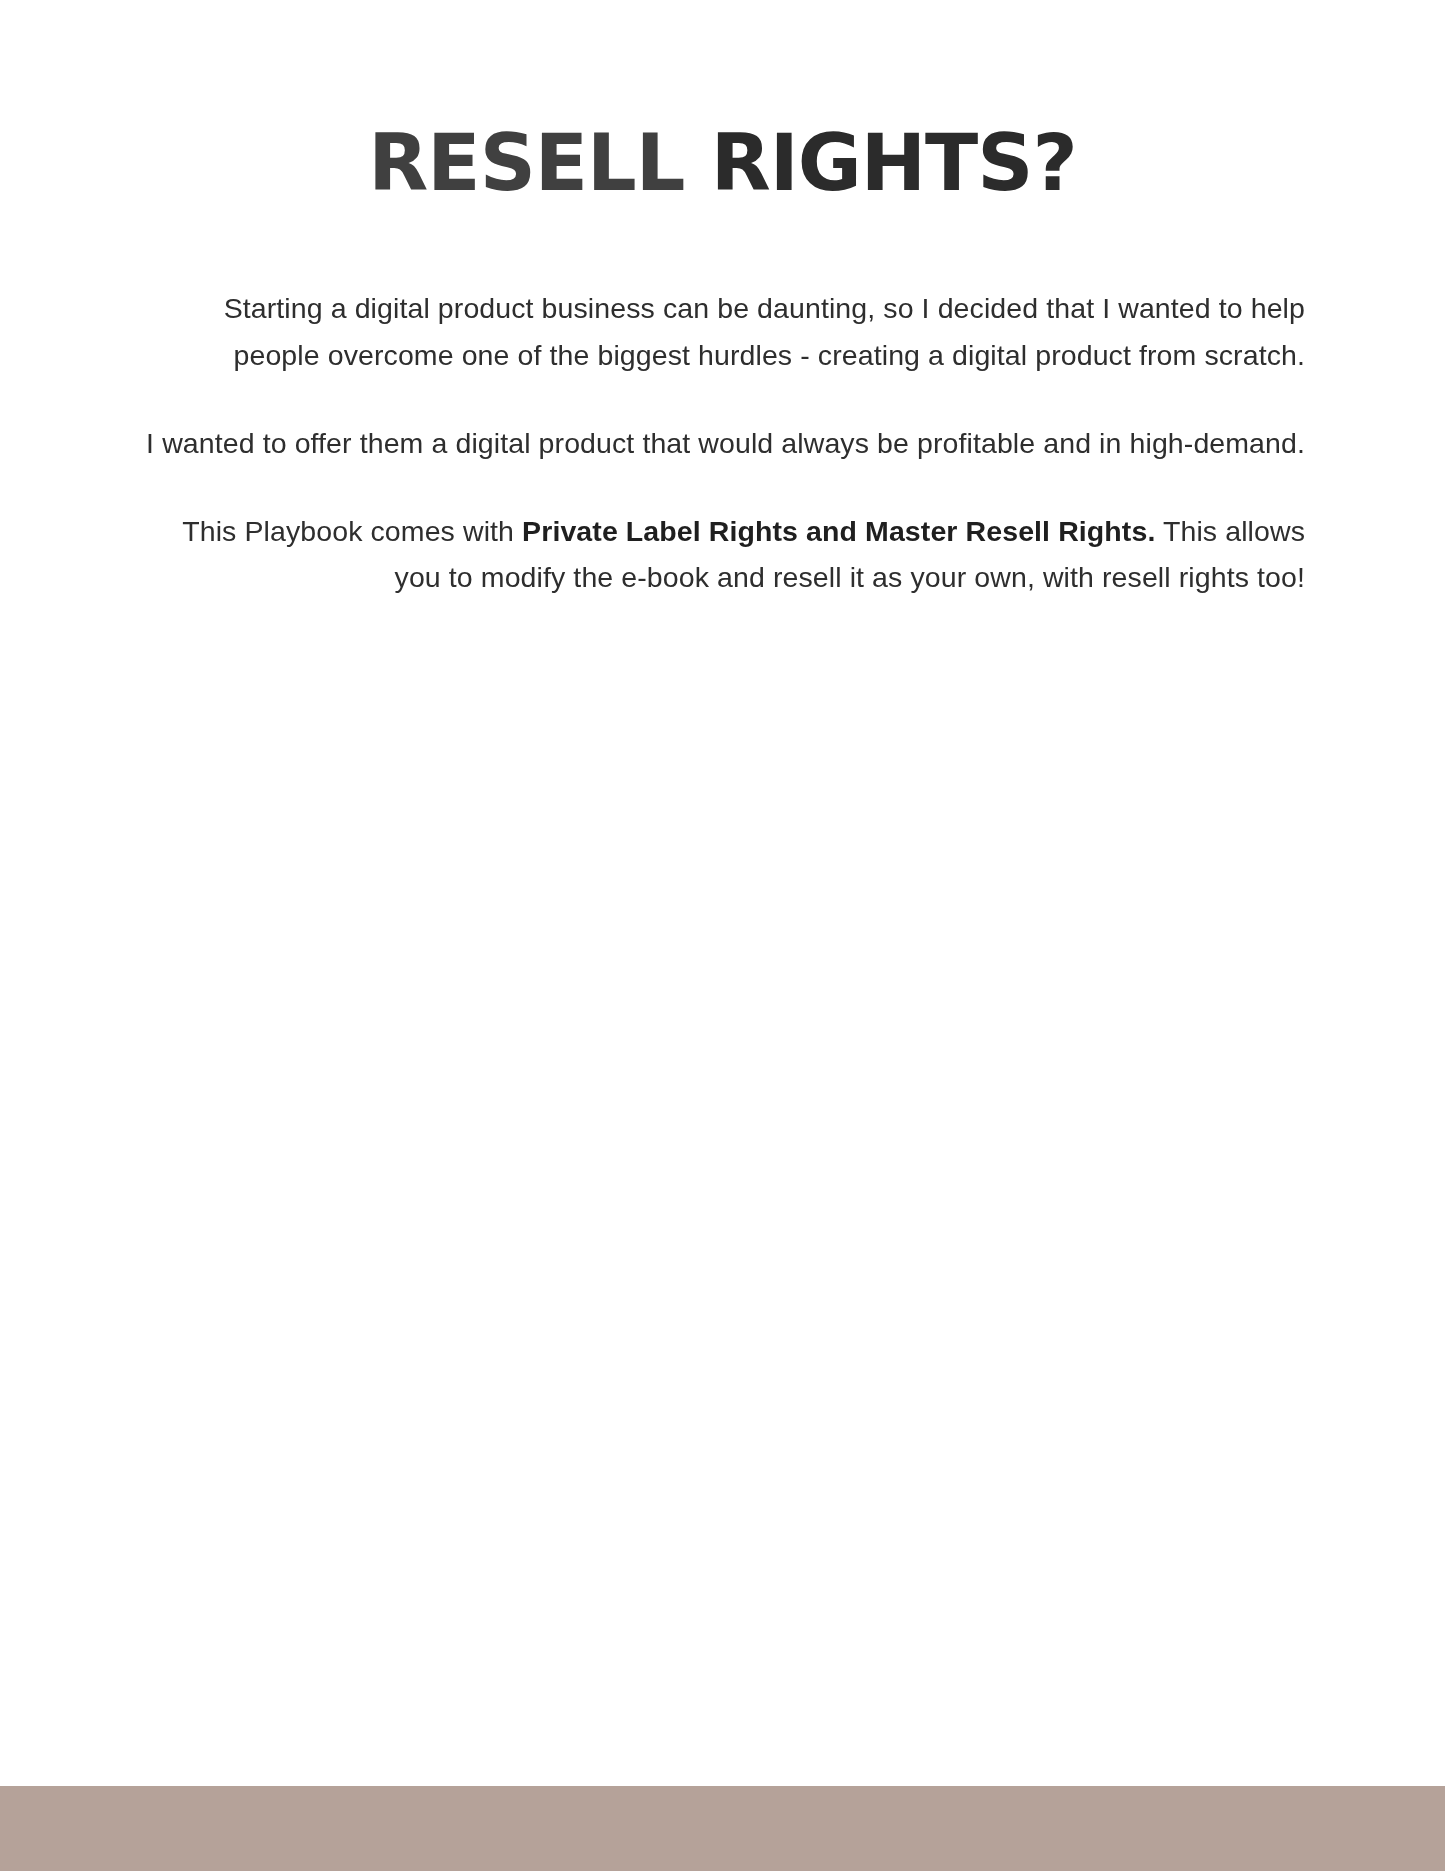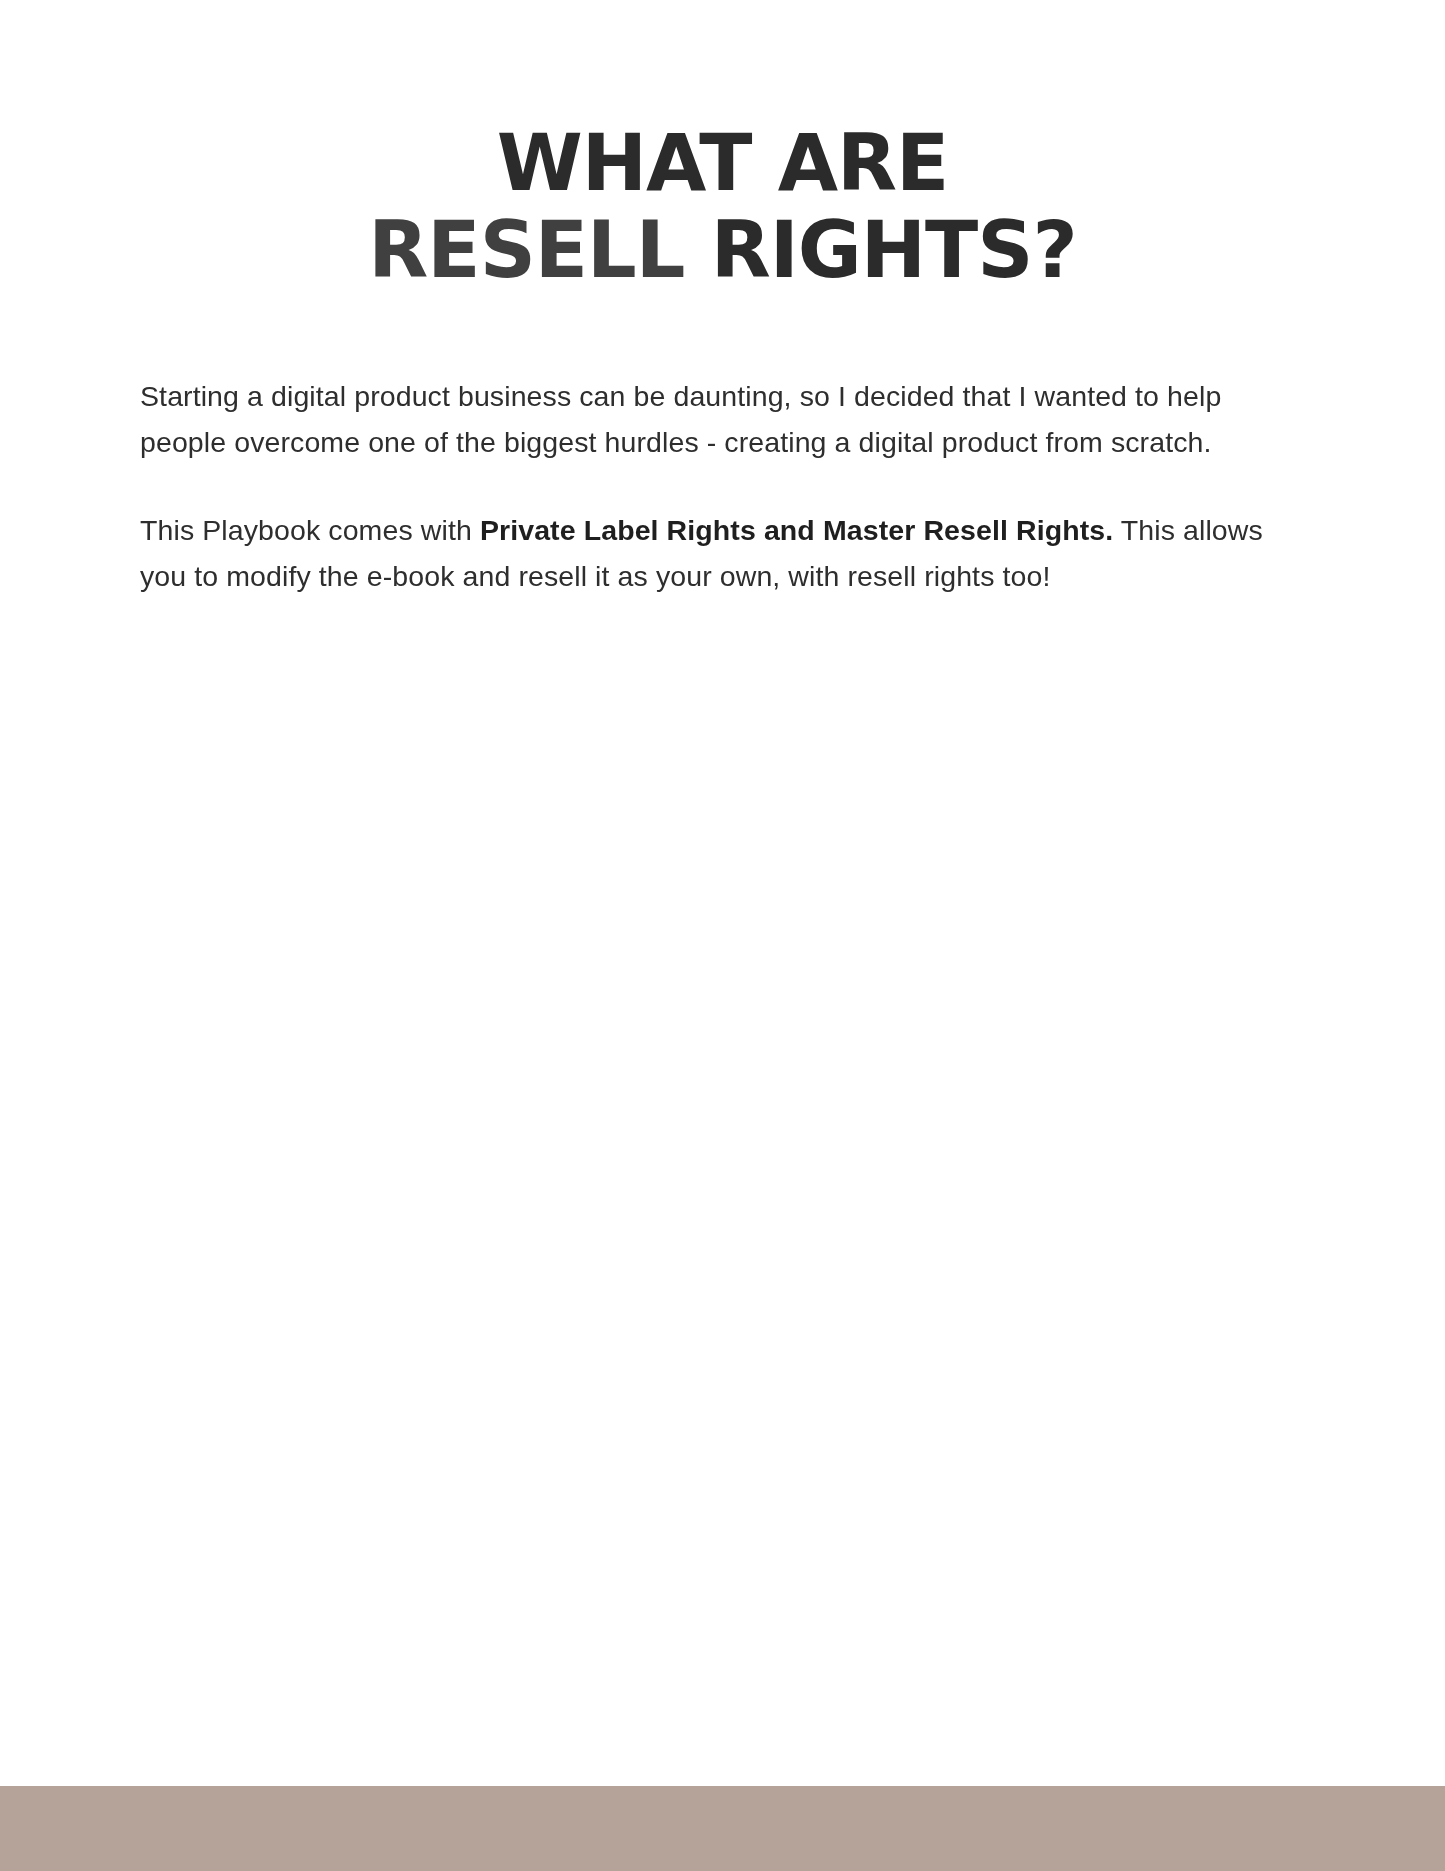--- a/index.html
+++ b/index.html
@@ -49,20 +49,21 @@
     margin: 78px 140px 0 140px;
   }
   .para {
     font-family: "Liberation Sans", sans-serif;
     font-size: 28.5px;
     line-height: 1.62;
     color: #2e2e2e;
     margin: 0 0 42px 0;
     max-width: 1165px;
     letter-spacing: 0.1px;
+    text-align: right;
   }
   .para:last-child {
     margin-bottom: 4px;
   }
   .para b {
     font-weight: bold;
     color: #1f1f1f;
   }
   .footer-bar {
     position: absolute;
@@ -72,23 +73,23 @@
     height: 85px;
     background: #b5a299;
   }
 </style>
 </head>
 <body>
 
 <div class="page">
 
   <div class="title-block">
-    <span class="title-line title-line-1">WHAT ARE</span>
     <span class="title-line title-line-2"><span class="title-accent">RESELL</span><span> RIGHTS?</span></span>
   </div>
 
   <div class="body-block">
     <p class="para">Starting a digital product business can be daunting, so I decided that I wanted to help people overcome one of the biggest hurdles - creating a digital product from scratch.</p>
+    <p class="para">I wanted to offer them a digital product that would always be profitable and in high-demand.</p>
     <p class="para"><span>This Playbook comes with </span><b>Private Label Rights and Master Resell Rights.</b><span> This allows you to modify the e-book and resell it as your own, with resell rights too!</span></p>
   </div>
 
   <div class="footer-bar"></div>
 </div>
 
 </body></html>

